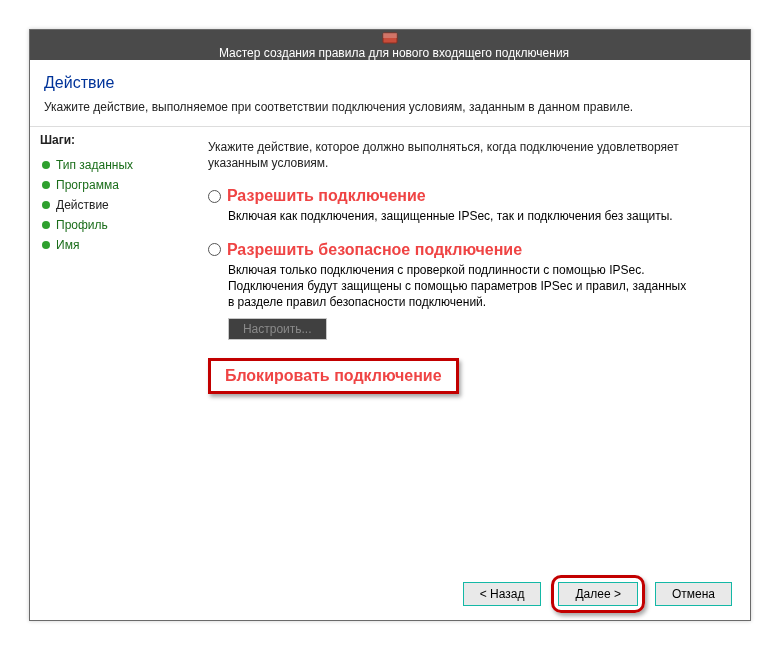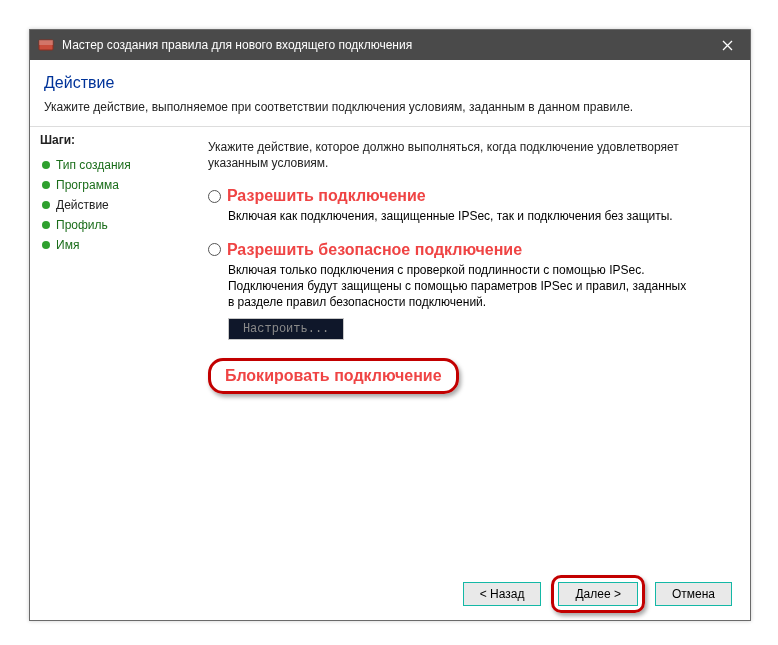--- a/index.html
+++ b/index.html
@@ -30,20 +30,21 @@
   }
   
   .titlebar {
     height: 30px;
     background: #4a4a4a;
     color: #fff;
     display: flex;
     align-items: center;
     padding: 0 0 0 8px;
     font-size: 12px;
+    flex-direction: column;
   }
   .titlebar .app-icon {
     width: 16px;
     height: 16px;
     margin-right: 8px;
     display: inline-flex;
     align-items: center;
     justify-content: center;
   }
   .titlebar .title-text {
@@ -157,30 +158,29 @@
     line-height: 1.35;
     max-width: 460px;
   }
   .configure-btn-wrap {
     margin: 8px 0 0 20px;
   }
   .configure-btn {
     height: 22px;
     padding: 0 14px;
     font-size: 12px;
-    background: #0f172a;
+    background: #404040;
     border: 1px solid #c8c8c8;
     color: #8a8a8a;
-    font-family: Liberation Mono, monospace;
   }
 
   
   .highlight {
     border: 3px solid #c20000;
-    border-radius: 15px;
+    border-radius: 0;
     box-shadow: 0 0 0 2px rgba(255,255,255,0.4) inset, 2px 3px 4px rgba(0,0,0,0.35);
     position: relative;
   }
   .hl-block {
     display: inline-flex;
     align-items: center;
     padding: 6px 14px 6px 8px;
     gap: 6px;
     margin-top:2px;
   }
@@ -239,21 +239,21 @@
       <div class="page-subtitle">Укажите действие, выполняемое при соответствии подключения условиям, заданным в данном правиле.</div>
     </div>
 
     <div class="body-area">
 
       <div class="sidebar">
         <div class="sidebar-title">Шаги:</div>
 
         <div class="step">
           <span class="bullet"></span>
-          <span>Тип создания</span>
+          <span>Тип заданных</span>
         </div>
         <div class="step">
           <span class="bullet"></span>
           <span>Программа</span>
         </div>
         <div class="step current">
           <span class="bullet"></span>
           <span>Действие</span>
         </div>
         <div class="step">

